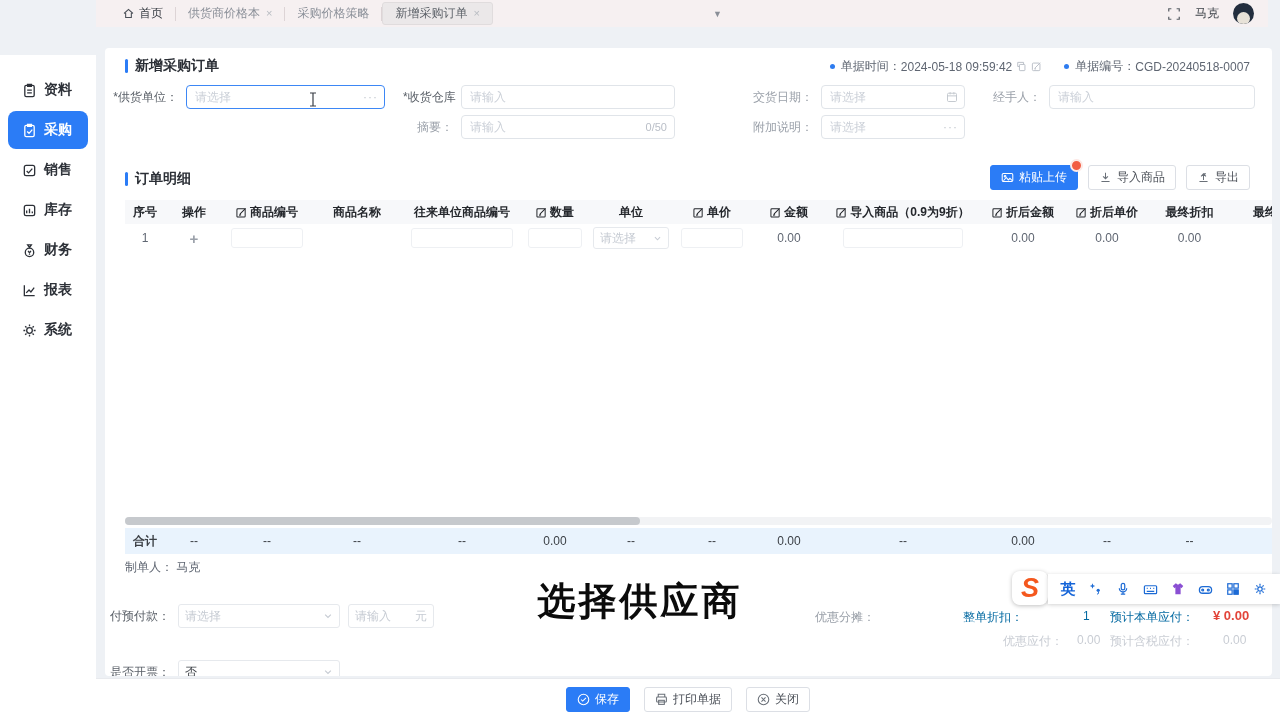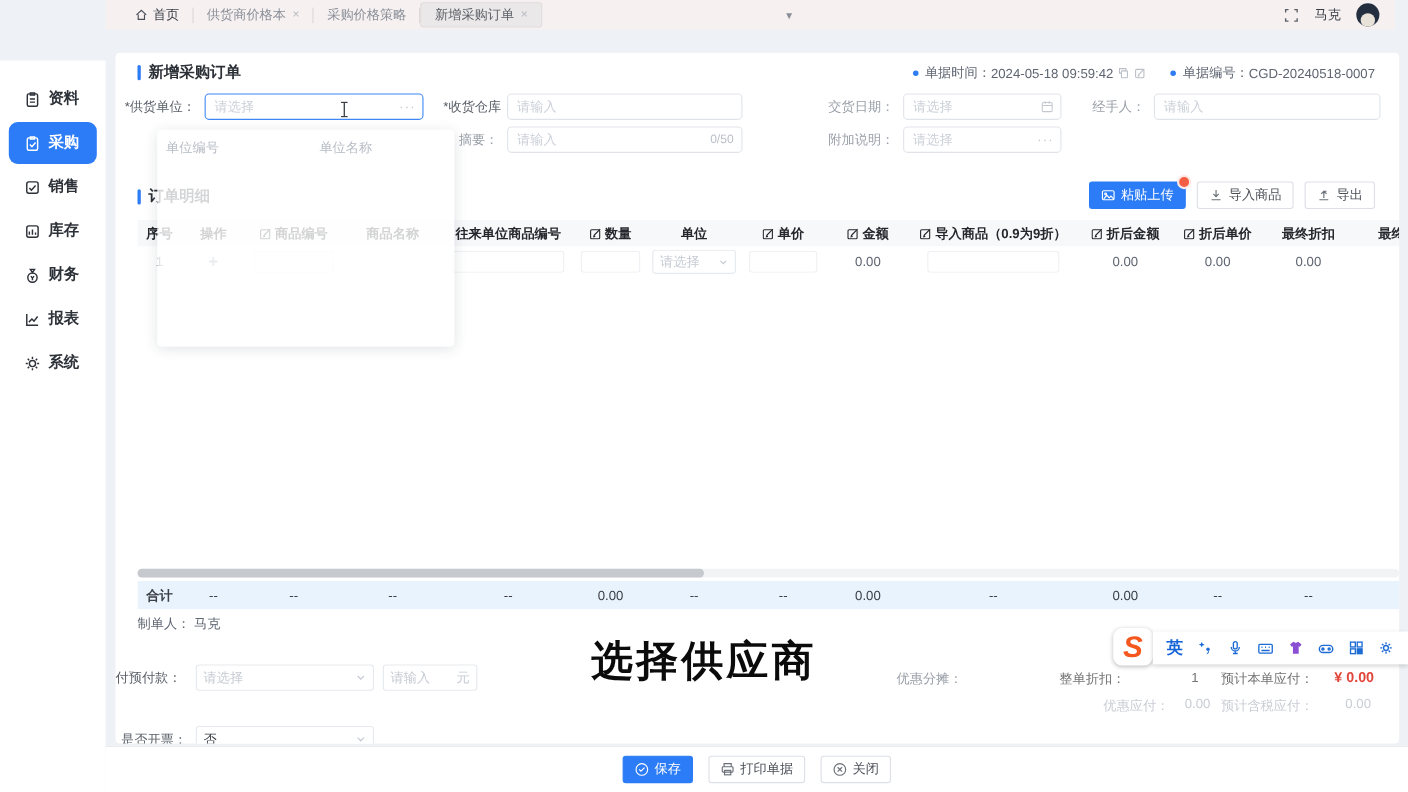--- a/index.html
+++ b/index.html
@@ -66,21 +66,21 @@
   .c7{width:78px}.c8{width:76px}.c9{width:152px}.c10{width:88px}.c11{width:80px}.c12{width:85px}.c13{width:90px}
   .mini-inp{height:20px;border:1px solid #eef0f3;border-radius:3px;background:#fff}
   .sel{display:flex;align-items:center;justify-content:space-between;height:22px;border:1px solid #e6e9ed;border-radius:3px;padding:0 6px;color:#c6cbd3;background:#fff}
   .num{color:#5f6672}
   .plus{color:#9aa0a9;font-size:15px;font-weight:bold}
   .totals{background:#e9f3fd;height:26px;color:#3c4046}
   .scrolltrack{position:absolute;left:20px;width:1147px;height:8px;border-radius:4px;background:#f2f3f5}
   .scrollthumb{position:absolute;left:0;top:0;width:515px;height:8px;border-radius:4px;background:#c6c9cd}
 
   
-  .pay-val{font-size:12px;color:#737373}
+  .pay-val{font-size:12px;color:#0369a1}
   .red{color:#e2453a;font-weight:bold}
   .faded{color:#c9cdd4}
 
   
   .footer{position:absolute;left:96px;right:0;bottom:0;height:42px;background:#fff;border-top:1px solid #e8eaee;display:flex;align-items:center;justify-content:center;gap:14px}
 
   
   .caption{position:absolute;left:0;top:576px;width:100%;text-align:center;font-size:38px;font-weight:bold;color:#0b0b0b;letter-spacing:3px;z-index:100;text-shadow:0 0 2px #fff,0 0 6px rgba(255,255,255,.85)}
 
   
@@ -446,21 +446,21 @@
         <span class="cell c13"></span>
       </div>
     </div>
 
     <div class="abs" style="left:20px;top:511px;color:#5f6672">
       <span>制单人：</span>
       <span>马克</span>
     </div>
 
     <div class="fw" style="left:0px;top:556px;width:330px">
-      <span class="lbl" style="width:65px;">付预付款：</span>
+      <span class="lbl" style="width:65px;text-align:right">付预付款：</span>
       <span class="sel" style="width:162px;height:24px">
         <span>请选择</span>
         <svg width="10" height="10" viewBox="0 0 14 14" stroke="#c6cbd3" fill="none" stroke-width="1.6">
             <path d="M3 5 l4 4 4-4"></path>
           </svg>
       </span>
       <span class="sel" style="width:86px;height:24px;color:#c6cbd3">
         <span>请输入</span>
         <span>元</span>
       </span>
@@ -482,24 +482,20 @@
     <span class="abs pay-val" style="left:978px;top:561px">1</span>
 
     <span class="abs pay-val" style="left:1005px;top:561px">预计本单应付：</span>
     <span class="abs red" style="left:1108px;top:560px;font-size:13px">¥ 0.00</span>
 
     <span class="abs faded" style="left:898px;top:585px">优惠应付：</span>
     <span class="abs faded" style="left:972px;top:585px">0.00</span>
     <span class="abs faded" style="left:1005px;top:585px">预计含税应付：</span>
     <span class="abs faded" style="left:1118px;top:585px">0.00</span>
 
-    <div class="sup-drop">
-      <span>单位编号</span>
-      <span class="sup-col2">单位名称</span>
-    </div>
   </div>
 
   <div class="footer">
     <button class="btn primary">
       <svg width="13" height="13" viewBox="0 0 16 16" stroke="#fff" fill="none" stroke-width="1.3">
           <circle cx="8" cy="8" r="6.5"></circle>
           <path d="M5 8 l2 2 4-4"></path>
         </svg>
       <span>保存</span>
     </button>

